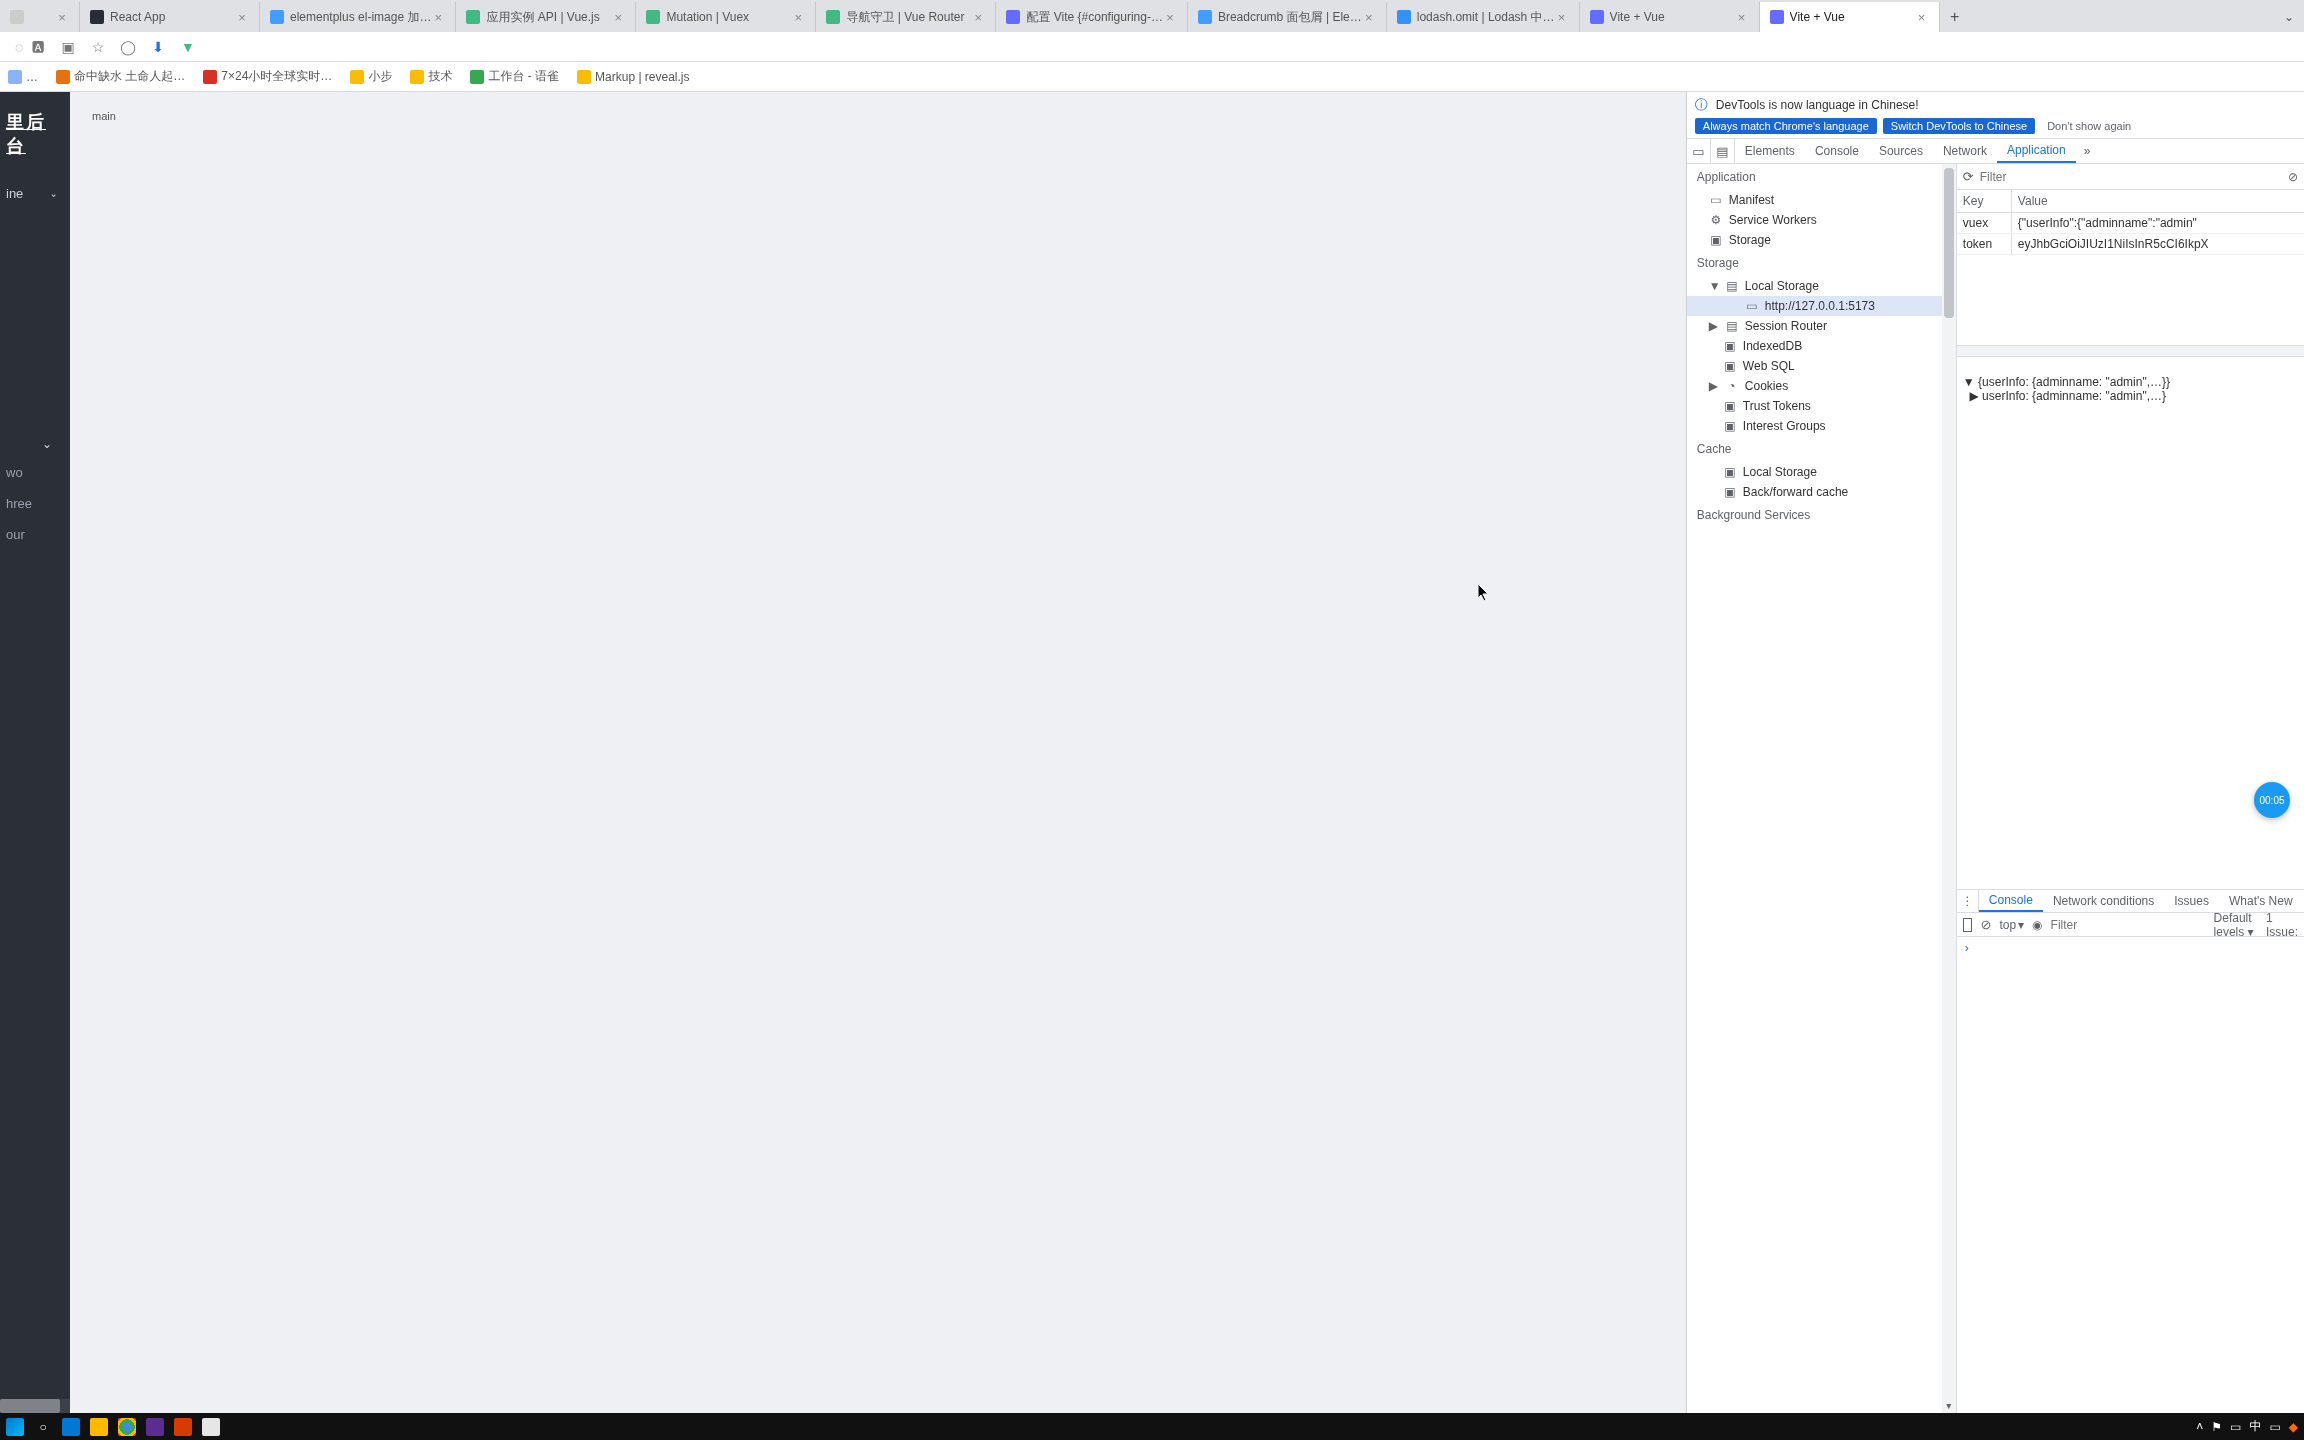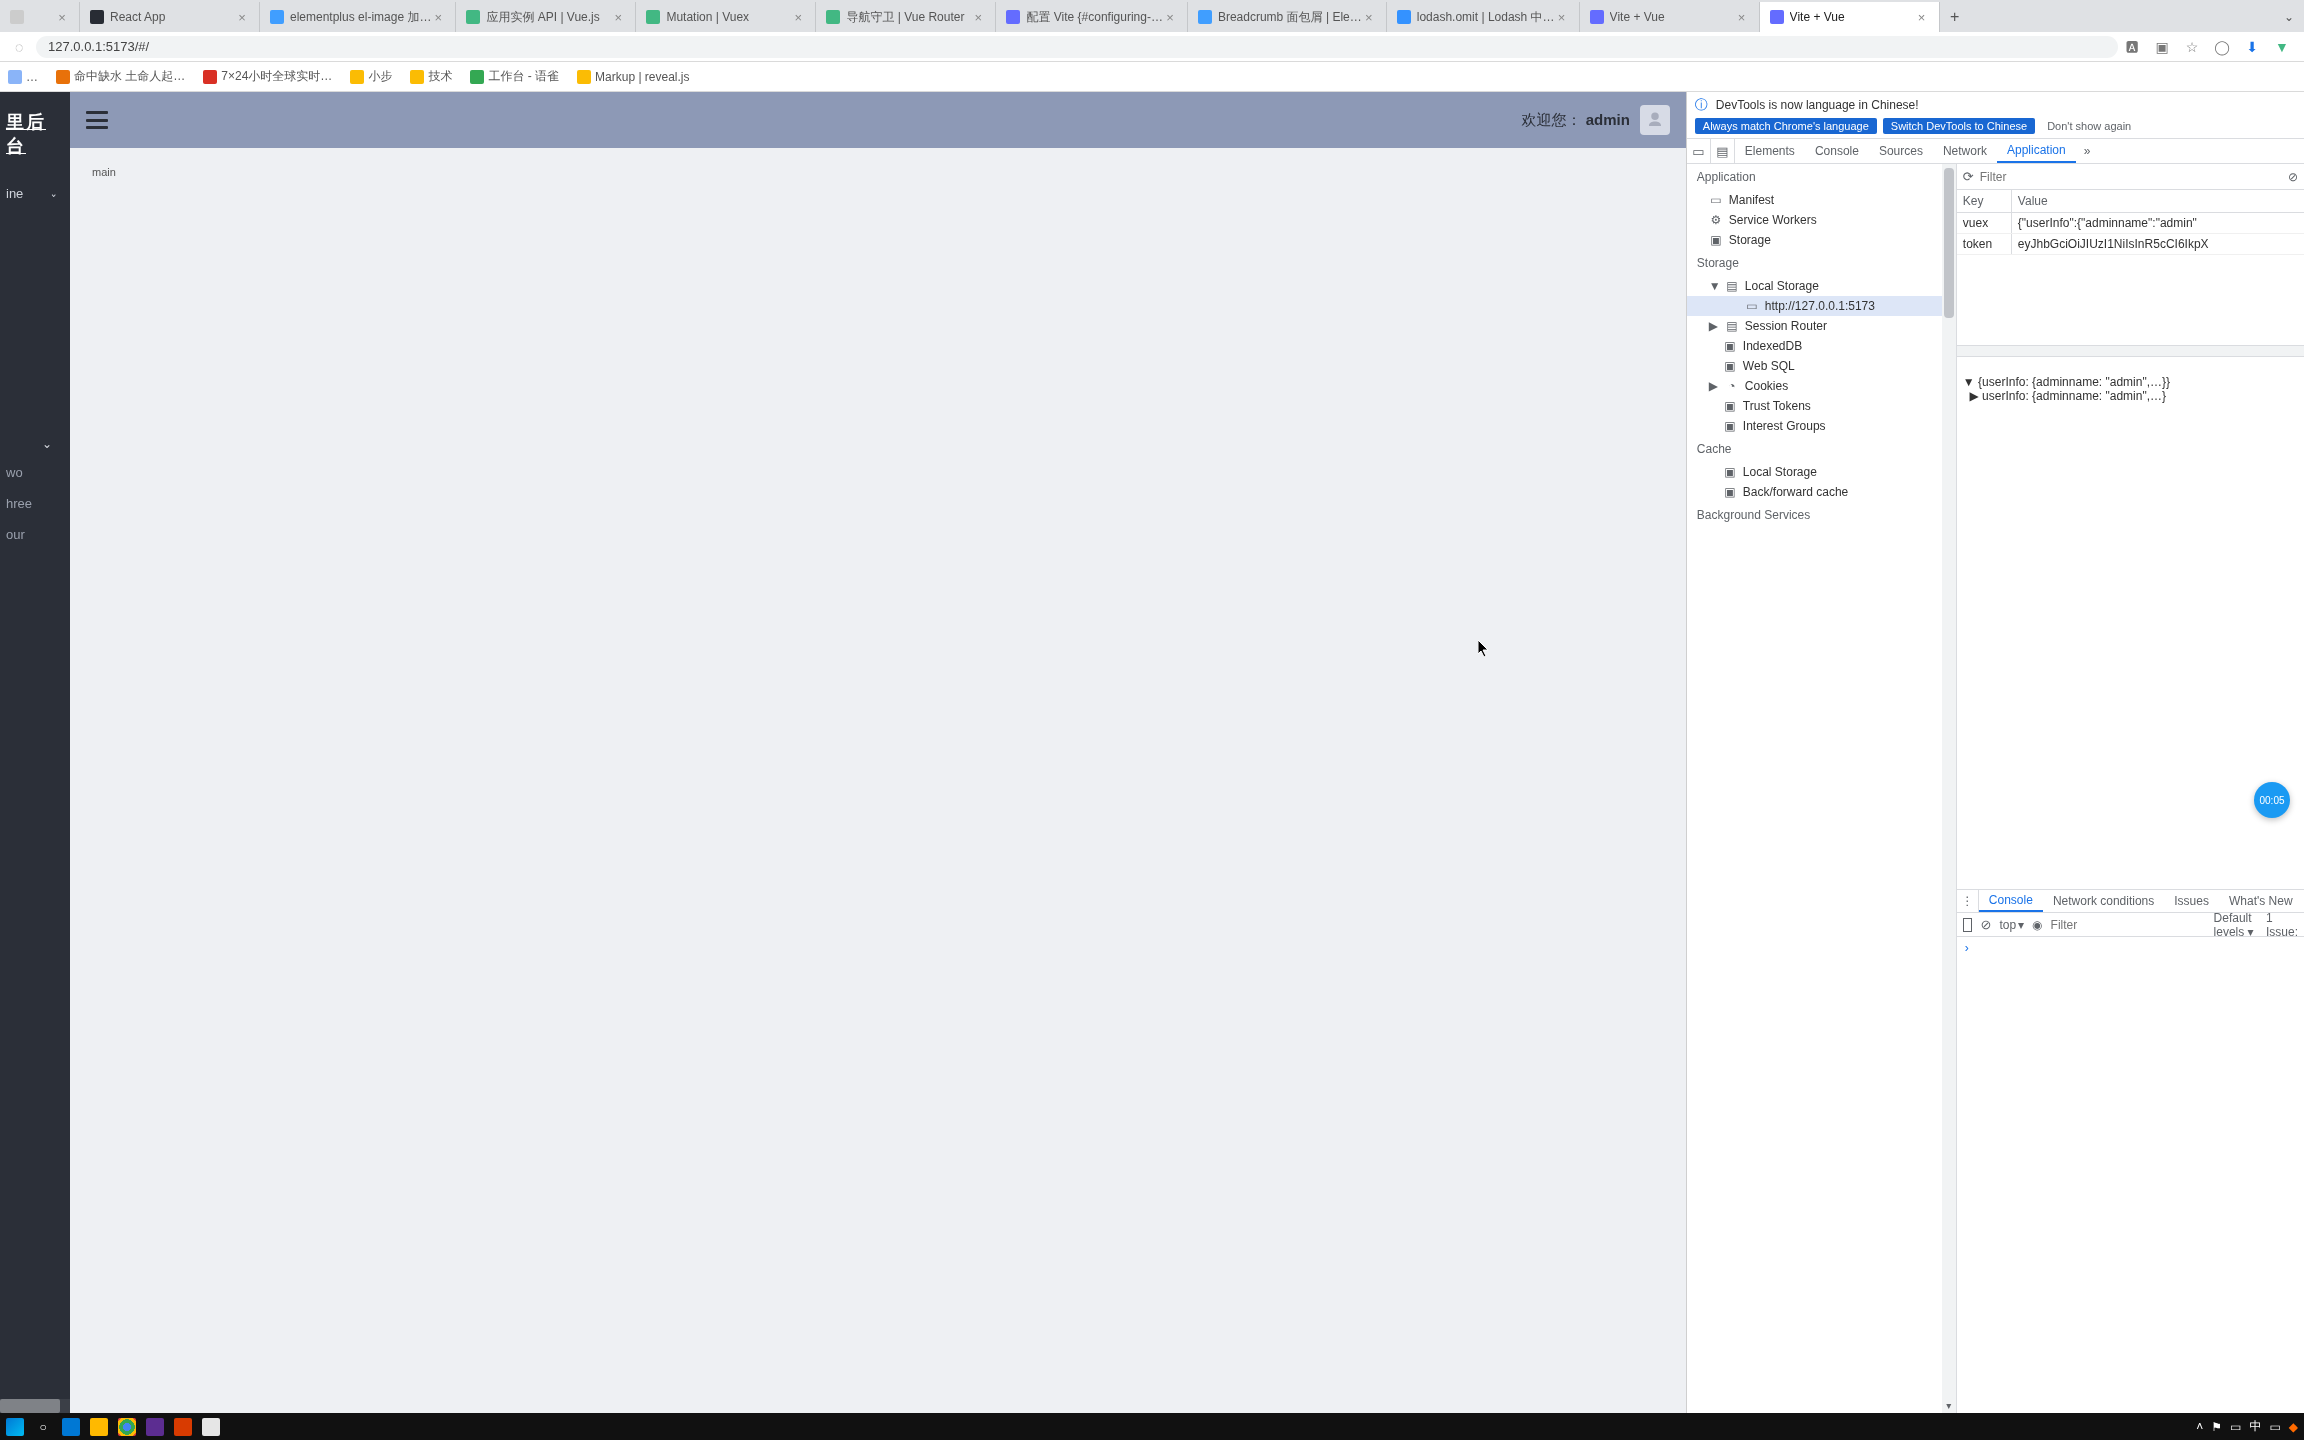--- a/index.html
+++ b/index.html
@@ -181,21 +181,20 @@
     <span class="favicon" style="background:#646cff"></span>
     <span class="label">Vite + Vue</span>
     <span class="close">×</span>
   </div>
   <div class="newtab">+</div>
   <div class="tab-drop">⌄</div>
 </div>
 
 <div class="addr-bar">
   <div class="nav-ico">◌</div>
-  <input class="addr-url" value="127.0.0.1:5173/#/" style="">
   <div class="addr-actions">
     <span>🅰</span>
     <span>▣</span>
     <span>☆</span>
     <span>◯</span>
     <span style="color:#1a73e8">⬇</span>
     <span style="color:#42b883">▼</span>
   </div>
 </div>
 
@@ -242,37 +241,20 @@
         </div>
         <div style="height:220px"></div>
         <div style="padding:6px 0 6px 42px;"><span class="chev">⌄</span></div>
         <div class="sb-sub"><span>wo</span></div>
         <div class="sb-sub"><span>hree</span></div>
         <div class="sb-sub"><span>our</span></div>
         <div class="sb-scroll"></div>
       </div>
 
       <div class="app-main">
-        <div class="app-header">
-          <div class="hamburger">
-              <span></span>
-              <span></span>
-              <span></span>
-            </div>
-          <div class="header-spacer"></div>
-          <div class="welcome">
-            <span>欢迎您：</span>
-            <b>admin</b>
-          </div>
-          <div class="avatar">
-            <svg width="18" height="18" viewBox="0 0 24 24">
-                <path fill="#a8adbc" d="M12 12a5 5 0 1 0-5-5 5 5 0 0 0 5 5zm0 2c-4 0-8 2-8 5v1h16v-1c0-3-4-5-8-5z"></path>
-              </svg>
-          </div>
-        </div>
         <div class="content">
           <span>main</span>
           <svg class="cursor" style="left:1408px; top:492px" viewBox="0 0 12 18">
               <path d="M0 0l0 14 3-3 3 6 2-1-3-6 5 0z" fill="#000" stroke="#fff" stroke-width="1"></path>
             </svg>
         </div>
       </div>
     </div>
   </div>
 

